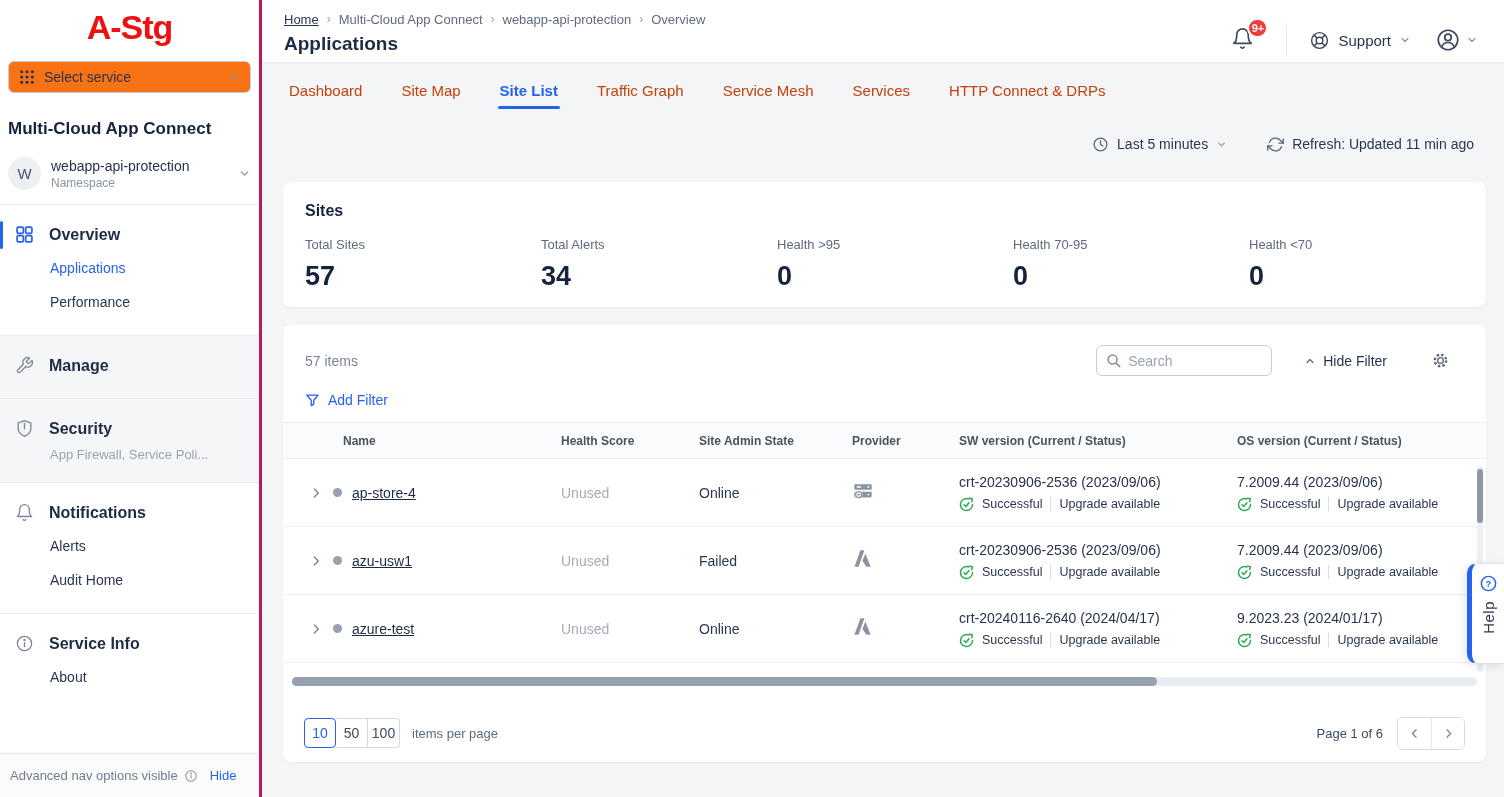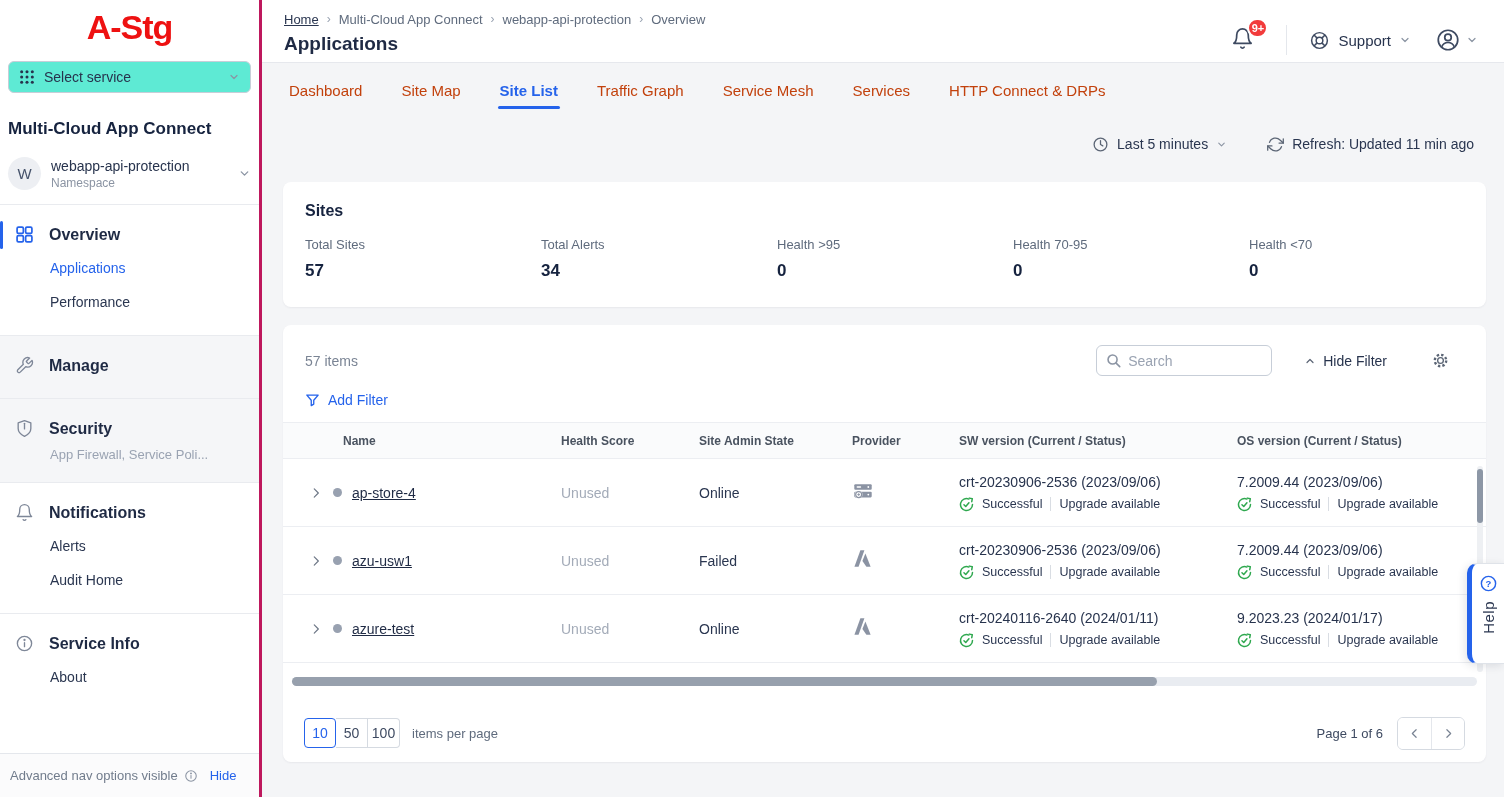--- a/index.html
+++ b/index.html
@@ -3,21 +3,21 @@
 <meta charset="utf-8">
 <style>
   * { margin:0; padding:0; box-sizing:border-box; }
   html,body { background:#e9ebef; }
   body { font-family:"Liberation Sans","DejaVu Sans",sans-serif; }
   .app { width:1504px; height:797px; display:flex; background:#f4f5f7; position:relative; overflow:hidden; }
 
   
   .sidebar { width:262px; background:#fff; border-right:3px solid #be185d; display:flex; flex-direction:column; flex-shrink:0; }
   .logo { color:#ee1111; font-size:34px; font-weight:700; text-align:center; padding:8px 0 6px; letter-spacing:-1px; }
-  .select-service { margin:8px; height:32px; border:1px solid #c7ced8; border-radius:6px; display:flex; align-items:center; padding:0 10px; gap:9px; background:#5eead4; cursor:pointer; }
+  .select-service { margin:8px; height:32px; border:1px solid #c7ced8; border-radius:6px; display:flex; align-items:center; padding:0 10px; gap:9px; background:#f97316; cursor:pointer; }
   .select-service .lbl { font-size:14px; color:#27334d; flex:1; }
   .app-title { font-size:17px; font-weight:700; color:#16233f; padding:18px 8px 6px; }
   .ns-row { display:flex; align-items:center; gap:10px; padding:12px 8px 14px; }
   .ns-avatar { width:33px; height:33px; border-radius:50%; background:#edeff3; color:#46536b; display:flex; align-items:center; justify-content:center; font-size:15px; }
   .ns-meta { flex:1; }
   .ns-name { font-size:14px; color:#27334d; }
   .ns-type { font-size:12px; color:#8b94a3; margin-top:2px; }
   .side-div { border-top:1px solid #e9ebef; }
   .nav-section { padding:14px 0 16px; position:relative; }
   .nav-section.gray { background:#f5f6f8; border-top:1px solid #e9ebef; border-bottom:1px solid #e9ebef; }
@@ -55,21 +55,21 @@
   .tab.active::after { content:""; position:absolute; left:0; right:0; bottom:0; height:3px; background:#2563eb; border-radius:2px; }
   .time-row { display:flex; justify-content:flex-end; align-items:center; gap:40px; height:42px; margin-top:2px; padding-right:12px; }
   .time-item { display:flex; align-items:center; gap:8px; font-size:14px; color:#2a3650; cursor:pointer; }
   .time-item .ico { color:#5b6575; }
 
   .card { background:#fff; border-radius:8px; box-shadow:0 1px 2px rgba(30,40,60,.06); }
   .sites-card { margin-top:17px; padding:20px 22px 24px; height:125px; }
   .sites-title { font-size:16px; font-weight:600; color:#16233f; }
   .stats-grid { display:grid; grid-template-columns:repeat(5,236px); margin-top:17px; }
   .stat-label { font-size:13px; color:#5f6b7d; }
-  .stat-value { font-size:17px; font-weight:700; color:#16233f; margin-top:9px; }
+  .stat-value { font-size:27px; font-weight:700; color:#16233f; margin-top:9px; }
 
   .table-card { margin-top:18px; height:437px; display:flex; flex-direction:column; position:relative; }
   .tc-toolbar { display:flex; align-items:center; padding:20px 22px 0; }
   .items-count { font-size:14px; color:#7a8494; flex:1; }
   .search-box { width:176px; height:31px; border:1px solid #c7ced8; border-radius:6px; display:flex; align-items:center; padding:0 9px; gap:7px; color:#8b94a3; }
   .search-box input { border:none; outline:none; width:130px; font-size:14px; color:#2a3650; font-family:inherit; background:transparent; }
   .search-box input::placeholder { color:#9aa3b2; }
   .hide-filter { display:flex; align-items:center; gap:7px; font-size:14px; color:#27334d; margin-left:32px; cursor:pointer; }
   .gear-btn { margin-left:44px; margin-right:14px; color:#5b6575; cursor:pointer; }
   .add-filter { display:flex; align-items:center; gap:8px; color:#2563eb; font-size:14px; padding:16px 22px 14px; cursor:pointer; width:fit-content; }
@@ -541,21 +541,21 @@
           <div class="cell-state">Online</div>
           <div class="cell-provider">
             <span class="ico">
               <svg width="21" height="21" viewBox="0 0 24 24" fill="currentColor">
                   <polygon points="9.6,2.5 14.2,2.5 7.5,21.5 2.8,21.5"></polygon>
                   <polygon points="15.3,6.4 21.3,21.5 16.5,21.5 11.9,14.9"></polygon>
                 </svg>
             </span>
           </div>
           <div class="ver-cell">
-            <div class="ver-line1">crt-20240116-2640 (2024/01/11)</div>
+            <div class="ver-line1">crt-20240116-2640 (2024/04/17)</div>
             <div class="ver-line2">
               <span class="ico">
                 <svg width="15" height="15" viewBox="0 0 16 16" fill="none" stroke="#2fa84f" stroke-width="1.6" stroke-linecap="round" stroke-linejoin="round">
                     <path d="M14.4 8A6.4 6.4 0 1 1 10.6 2.2"></path>
                     <path d="M11 1.2l3.2.6-.6 3.2"></path>
                     <path d="M5.3 8.3l1.9 1.9 3.4-4.1"></path>
                   </svg>
               </span>
               <span>Successful</span>
               <span class="ver-sep"></span>

